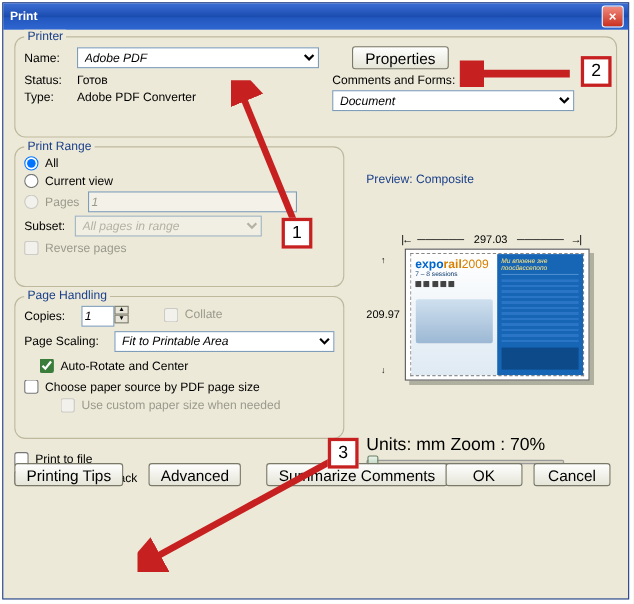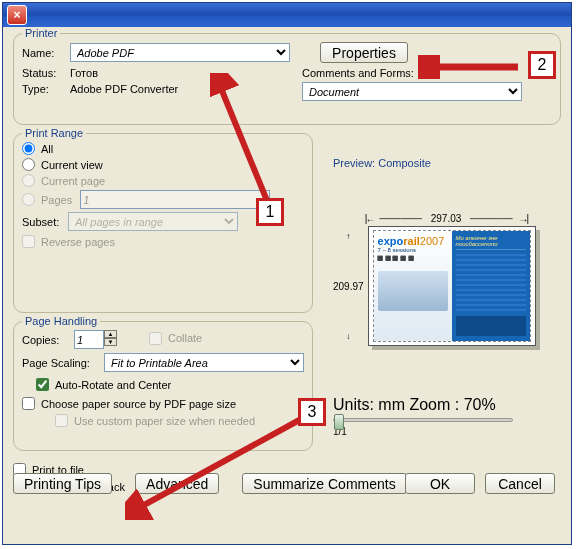--- a/index.html
+++ b/index.html
@@ -113,20 +113,21 @@
   .spin-btns span { font-size:6px; line-height:6px; border:1px solid #7a7a6a; width:13px; text-align:center; background:#e6e5d8;}
   .printer-group { padding-bottom:6px; }
   svg.arrow { position:absolute; pointer-events:none; }
   .accent-chk { accent-color:#3a7c3a; }
 </style>
 </head>
 <body>
 
 <div class="window">
   <div class="titlebar">
+    <span class="title">Print</span>
     <div class="close-btn">×</div>
   </div>
 
   <div class="content">
 
     <div class="group printer-group" style="height:92px;">
       <span class="legend">Printer</span>
       <div class="row">
         <label>Name:</label>
         <select style="width:220px">
@@ -149,33 +150,29 @@
         <div style="flex:1">
           <div style="margin-bottom:3px;">Comments and Forms:</div>
           <select style="width:220px">
             <option>Document</option>
           </select>
         </div>
       </div>
     </div>
 
     <div style="width:300px">
-      <div class="group" style="height:180px;">
+      <div class="group" style="height:128px;">
         <span class="legend">Print Range</span>
         <div class="radio">
             <input type="radio" checked="" style="">
             <span>All</span>
           </div>
         <div class="radio">
             <input type="radio" style="">
             <span>Current view</span>
-          </div>
-        <div class="radio disabled">
-            <input type="radio" disabled="" style="">
-            <span>Current page</span>
           </div>
         <div class="radio disabled">
             <input type="radio" disabled="" style="">
             <span>Pages</span>
           <input type="text" disabled="" style="width: 190px; margin-left: 4px; background: rgb(244, 242, 232); color: rgb(154, 154, 140);" value="1">
         </div>
         <div class="row">
           <label>Subset:</label>
           <select disabled="" style="width:170px;background:#f4f2e8;color:#9a9a8c"><option>All pages in range</option></select>
         </div>
@@ -238,21 +235,21 @@
         </div>
         <div class="dim-wrap">
           <div style="display:flex;flex-direction:column;align-items:center;">
             <span style="font-size:8px">↑</span>
             <div style="font-size:10px;margin:40px 0">209.97</div>
             <span style="font-size:8px">↓</span>
           </div>
           <div class="page-img">
             <div class="thumb">
               <div class="thumb-left">
-                <div><span class="logo-e">expo</span><span class="logo-e" style="color:#d98000">rail</span><span class="logo-y">2007</span></div>
+                <div><span class="logo-e">expo</span><span class="logo-e" style="color:#d98000">rail</span><span class="logo-y">2009</span></div>
                 <div style="color:#036;font-size:6px">7 – 8 sessions</div>
                 <div style="margin-top:2px;font-size:5px;color:#666">⬛ ⬛ ⬛ ⬛ ⬛</div>
                 <div style="margin-top:10px;height:40px;background:linear-gradient(#cfe0ef,#9cb8d4);border-radius:2px"></div>
               </div>
               <div class="thumb-right">
                 <div style="font-size:6px;font-style:italic;color:#ffe680;border-bottom:1px solid #4a8dd0;padding-bottom:2px">Ми впюене зне поосйвссепопо</div>
                 <div style="height:58px;margin-top:4px;background:repeating-linear-gradient(#2a75c5,#2a75c5 2px,#1765b5 2px,#1765b5 5px)"></div>
                 <div style="margin-top:4px;height:20px;background:#0d4a8a;"></div>
               </div>
             </div>

